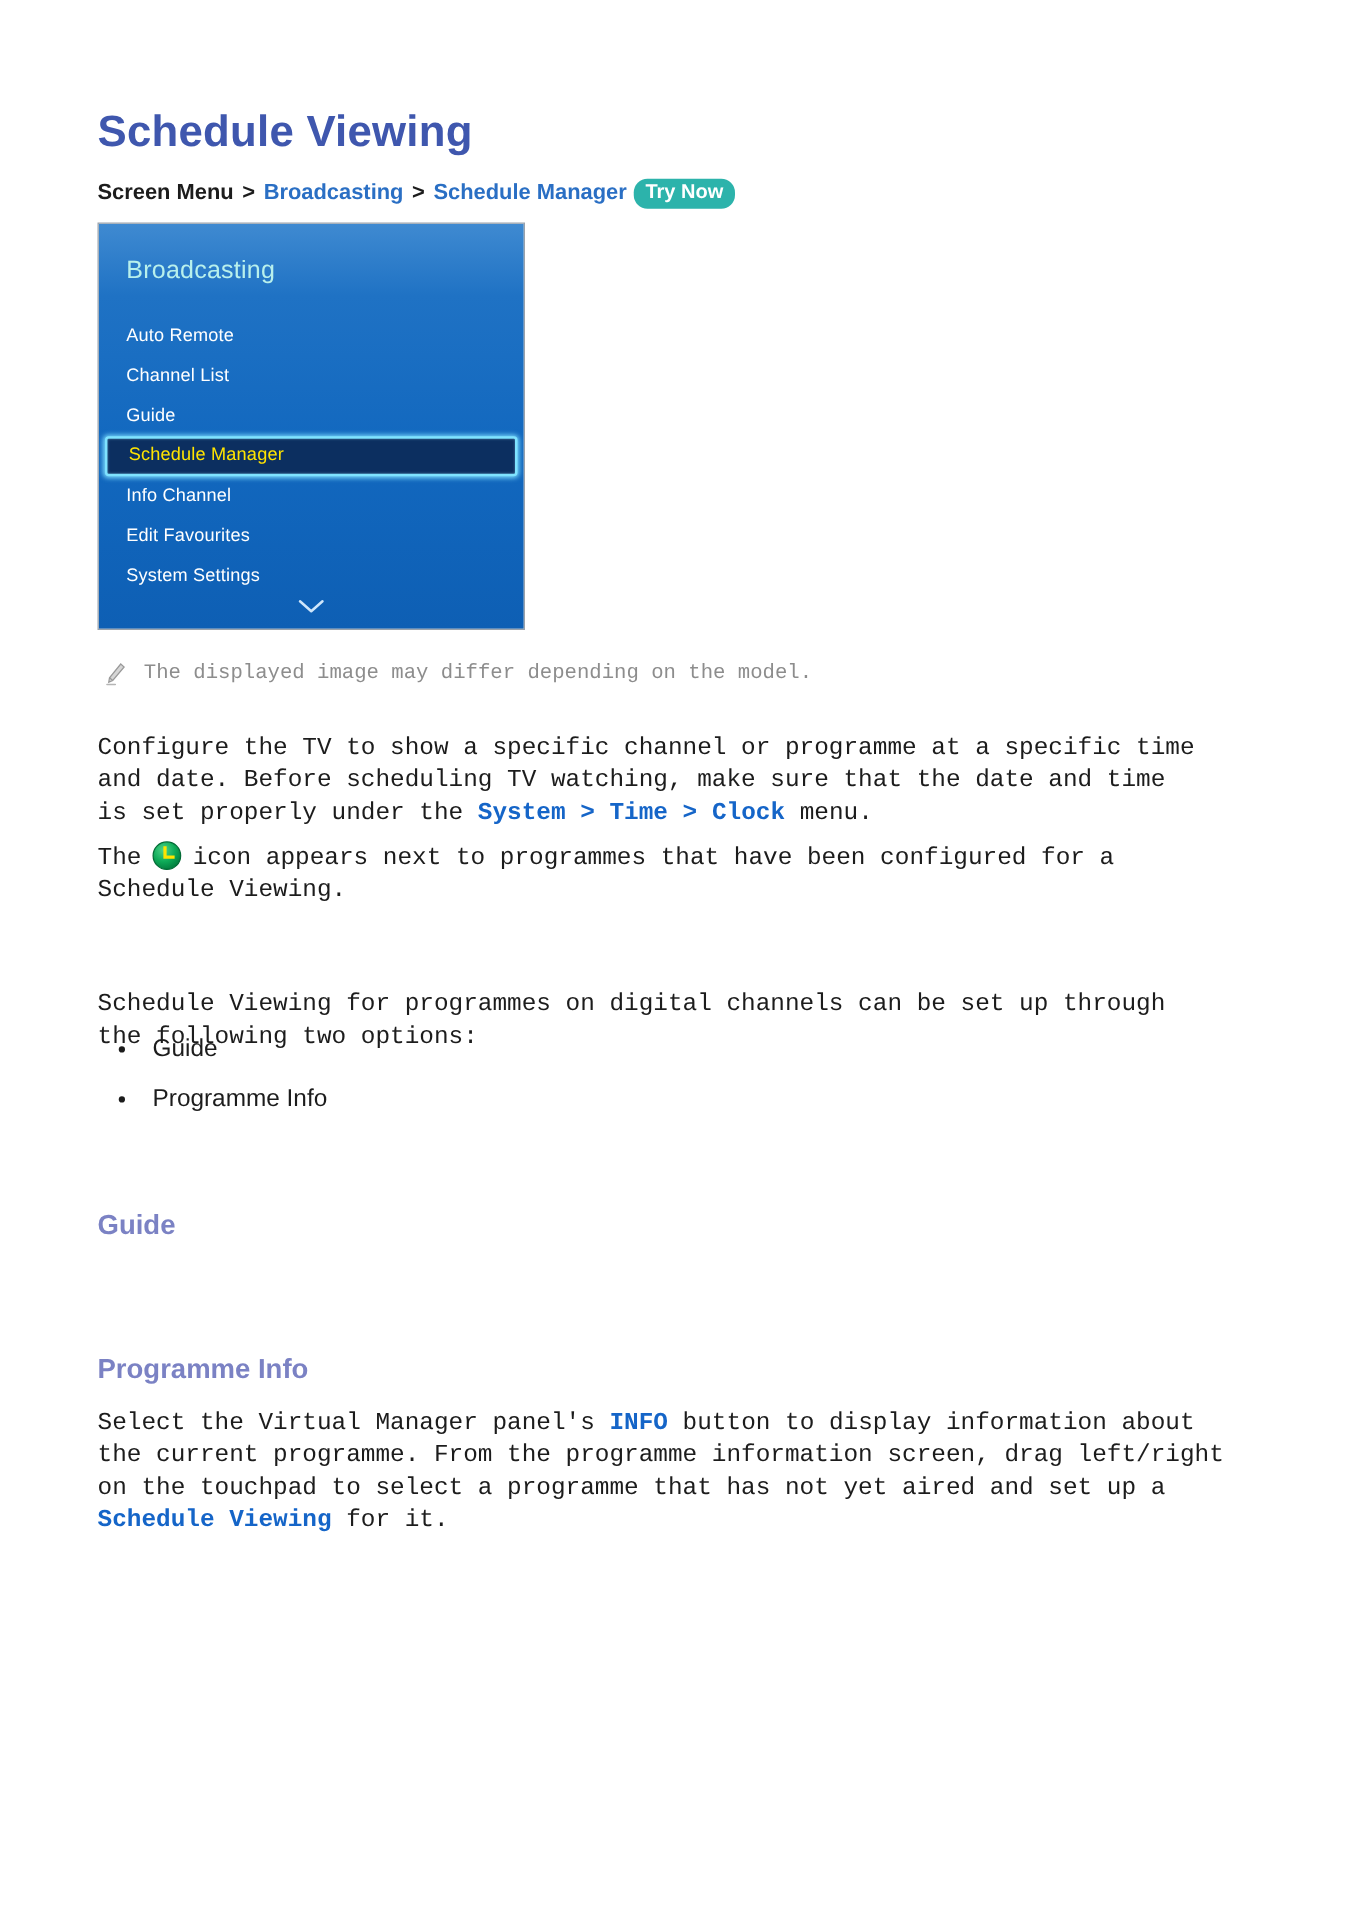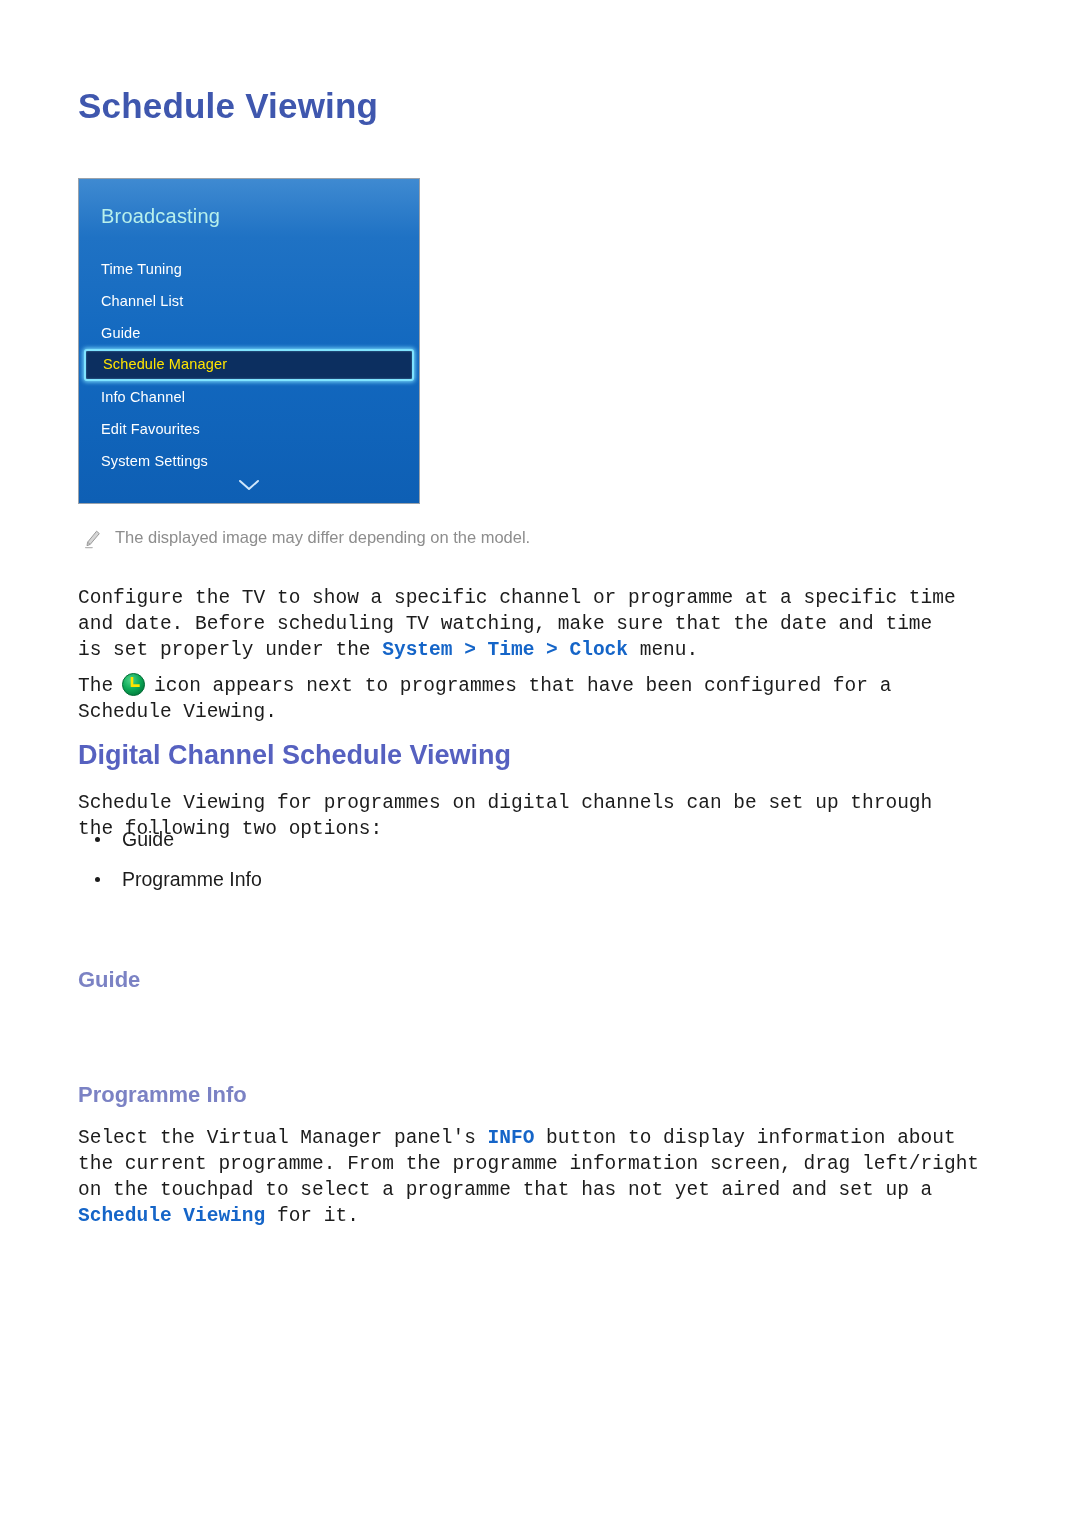--- a/index.html
+++ b/index.html
@@ -126,20 +126,21 @@
   .tv-chevron svg { display: inline-block; }
 
   
   .note {
     position: absolute;
     left: 84px;
     top: 528px;
     display: flex;
     align-items: flex-start;
     gap: 14px;
+    font-family: Liberation Mono, monospace;
   }
   .pencil-icon {
     width: 17px;
     height: 19px;
     flex: 0 0 auto;
     margin-top: 2px;
   }
   .note-text {
     font-size: 16.5px;
     color: #8d8d8d;
@@ -222,25 +223,32 @@
     background: #1c1c1c;
   }
 </style>
 </head>
 <body>
 
 <div class="page">
 
   <h1 class="page-title">Schedule Viewing</h1>
 
+  <div class="breadcrumb">
+    <span class="bc-plain">Screen Menu</span>
+    <span class="bc-sep">&gt;</span>
+    <span class="bc-link">Broadcasting</span>
+    <span class="bc-sep">&gt;</span>
+    <span class="bc-link">Schedule Manager</span><span class="try-now">Try Now</span>
+  </div>
 
   <div class="tv-menu">
     <div class="tv-menu-header">Broadcasting</div>
     <div class="tv-list">
-      <div class="tv-item">Time Tuning</div>
+      <div class="tv-item">Auto Remote</div>
       <div class="tv-item">Channel List</div>
       <div class="tv-item">Guide</div>
       <div class="tv-item selected">Schedule Manager</div>
       <div class="tv-item">Info Channel</div>
       <div class="tv-item">Edit Favourites</div>
       <div class="tv-item">System Settings</div>
     </div>
     <div class="tv-chevron">
       <svg width="22" height="12" viewBox="0 0 22 12" aria-hidden="true">
         <path d="M2 2 L11 10 L20 2" fill="none" stroke="#cfe6fb" stroke-width="2" stroke-linecap="round" stroke-linejoin="round"></path>
@@ -266,21 +274,20 @@
           <radialGradient id="greenBall" cx="38%" cy="30%" r="75%">
             <stop offset="0%" stop-color="#4fd38a"></stop>
             <stop offset="55%" stop-color="#0eab58"></stop>
             <stop offset="100%" stop-color="#017a3c"></stop>
           </radialGradient>
         </defs>
         <circle cx="12.5" cy="12.5" r="11" fill="url(#greenBall)" stroke="#036c36" stroke-width="1"></circle>
         <path d="M11 6.2 L11 13.6 L17.4 13.6" fill="none" stroke="#ffe400" stroke-width="2.6" stroke-linecap="square" stroke-linejoin="miter"></path>
       </svg></span><span>icon appears next to programmes that have been configured for a Schedule Viewing.</span></p>
 
-  <h2 class="h2" id="h2-digital">Digital Channel Schedule Viewing</h2>
 
   <p class="para" id="para-digital">Schedule Viewing for programmes on digital channels can be set up through the following two options:</p>
 
   <ul class="bullets">
     <li>Guide</li>
     <li>Programme Info</li>
   </ul>
 
   <h3 class="h3" id="h3-guide">Guide</h3>
 

